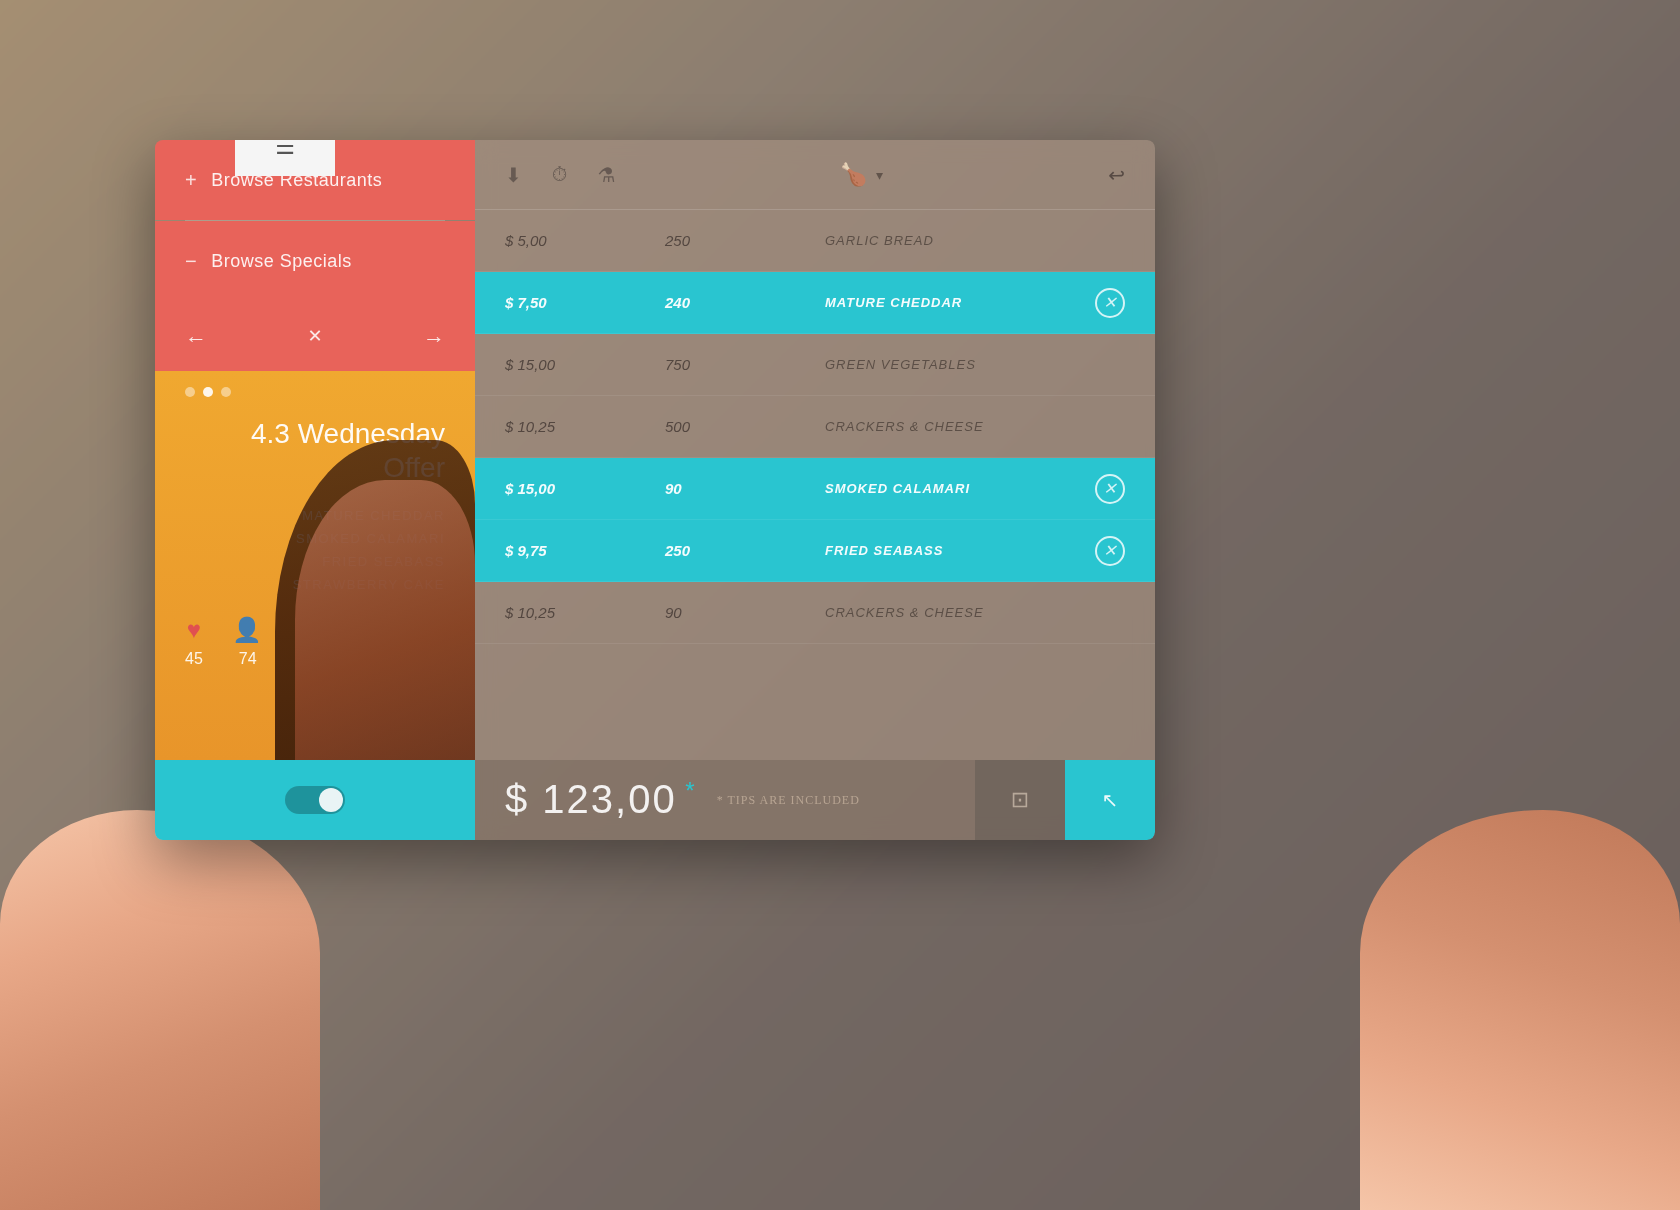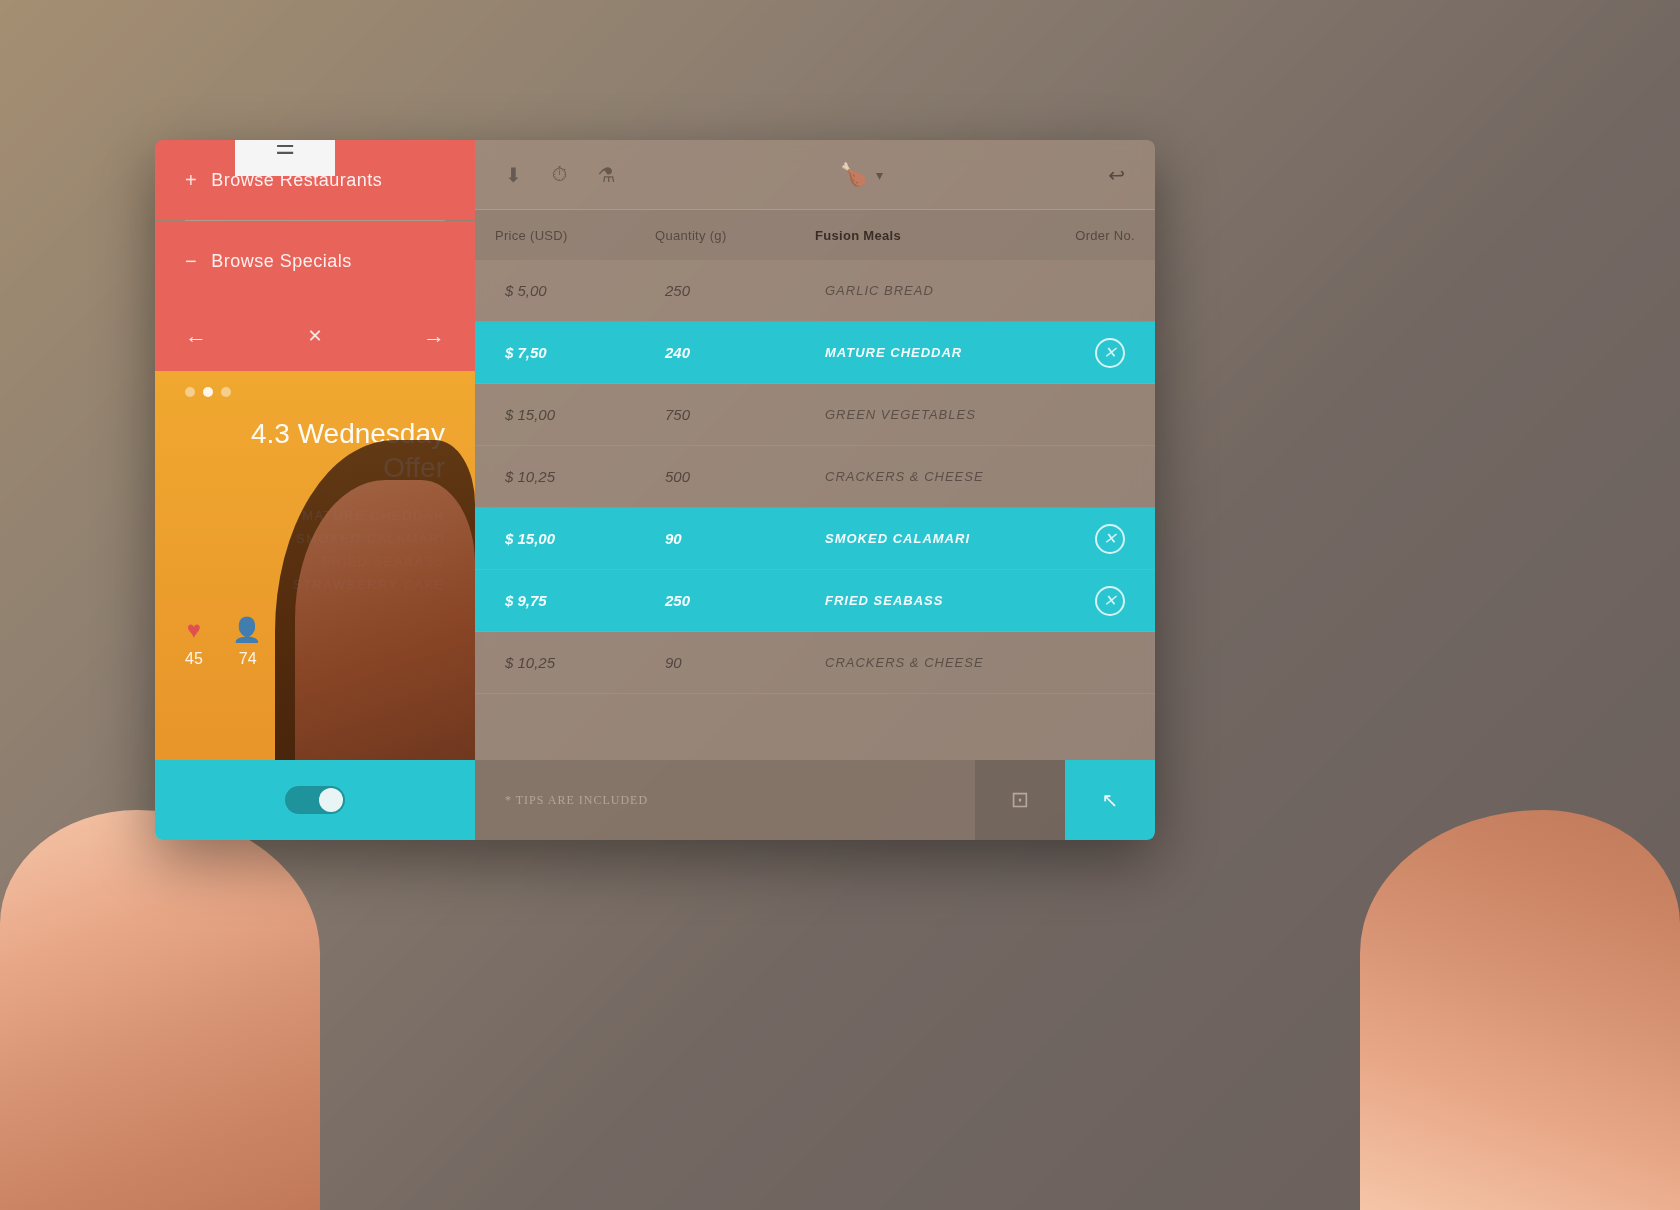--- a/index.html
+++ b/index.html
@@ -601,26 +601,20 @@
         <span class="icon-btn">⚗</span>
         <div class="spacer"></div>
         <div class="dropdown-group">
           <span class="chicken-icon">🍗</span>
           <span class="chevron-icon">▾</span>
         </div>
         <div style="flex:1"></div>
         <span class="back-icon">↩</span>
       </div>
 
-      <div class="col-headers">
-        <div class="col-price col-header">Price (USD)</div>
-        <div class="col-qty col-header">Quantity (g)</div>
-        <div class="col-name col-header bold">Fusion Meals</div>
-        <div class="col-order col-header">Order No.</div>
-      </div>
 
       <div class="menu-rows">
 
         <div class="menu-row normal">
           <div class="col-price price">$ 5,00</div>
           <div class="col-qty qty">250</div>
           <div class="col-name item-name">GARLIC BREAD</div>
         </div>
 
         <div class="menu-row selected">
@@ -659,20 +653,23 @@
         <div class="menu-row normal">
           <div class="col-price price">$ 10,25</div>
           <div class="col-qty qty">90</div>
           <div class="col-name item-name">CRACKERS &amp;  CHEESE</div>
         </div>
 
       </div>
 
       <div class="bottom-row">
         <div class="total-section">
+          <div class="total-amount">
+            <span>$ 123,00</span><span class="tips-asterisk"> *</span>
+          </div>
           <div class="tips-label">* TIPS ARE INCLUDED</div>
         </div>
         <div class="checkout-btn">
           <span>⊡</span>
         </div>
         <div class="navigate-btn">
           <span>↖</span>
         </div>
       </div>
 

